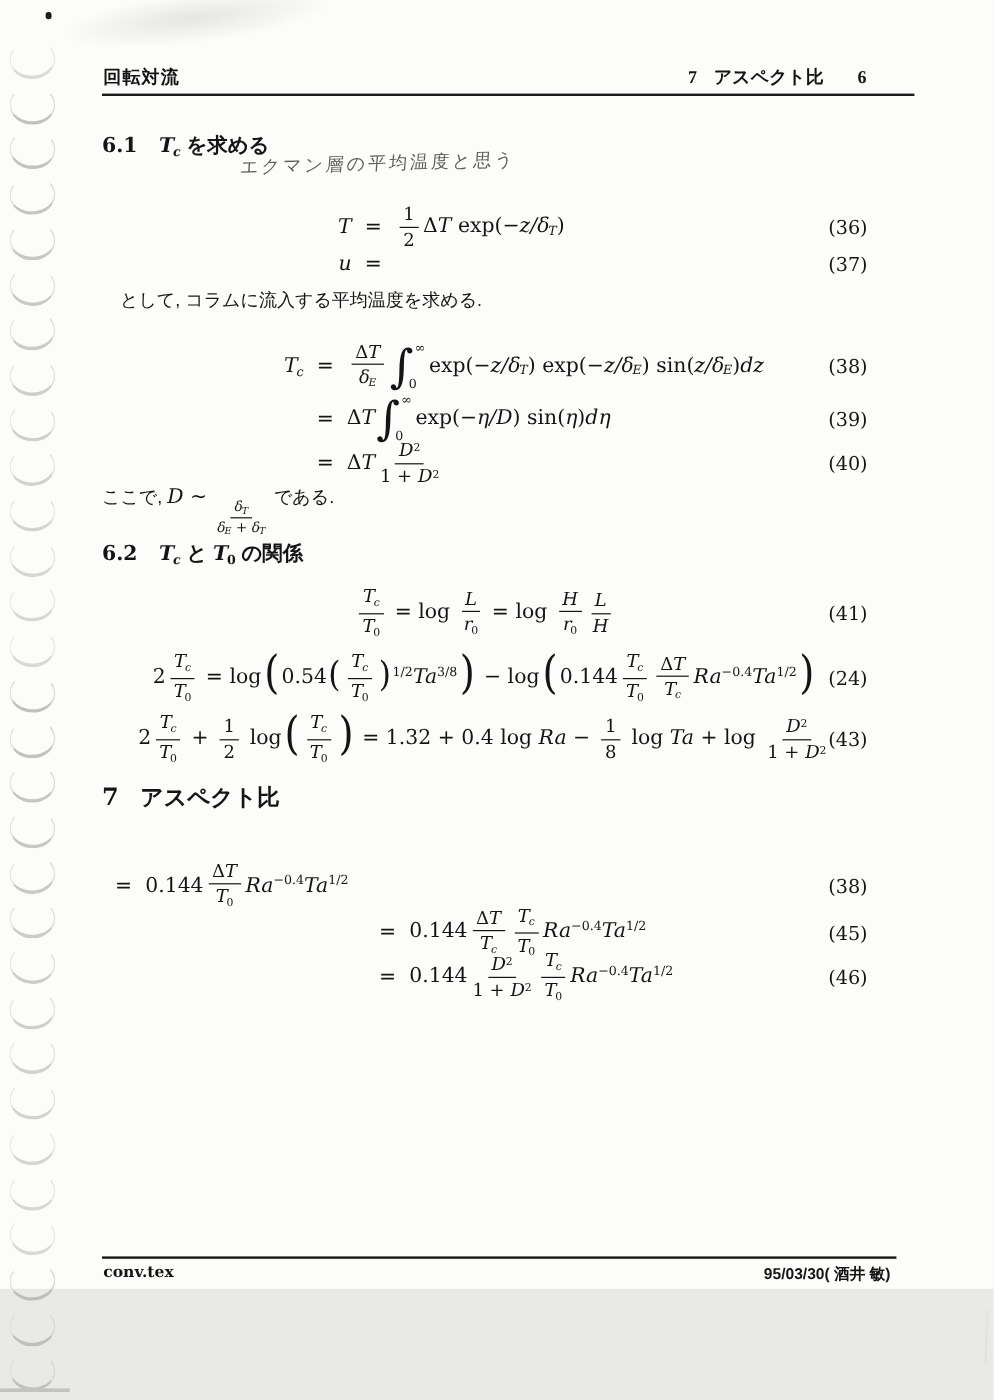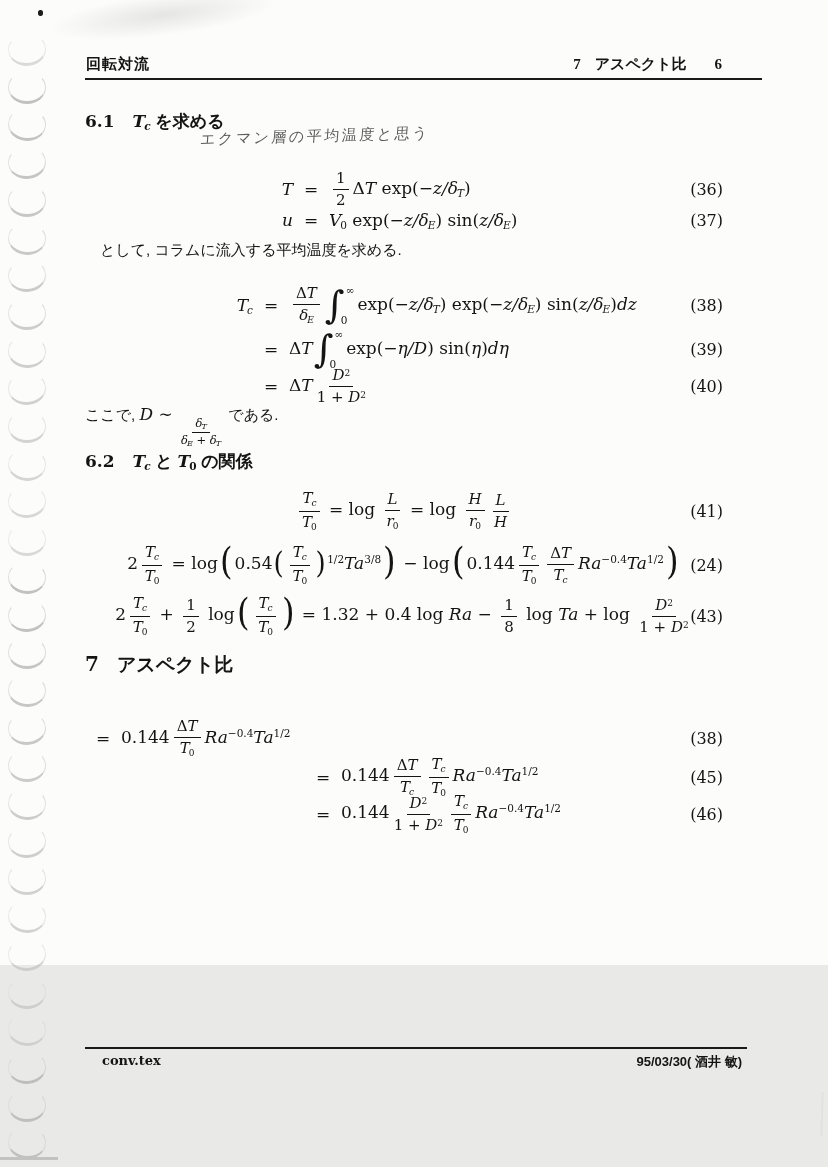--- a/index.html
+++ b/index.html
@@ -1,38 +1,38 @@
 <!DOCTYPE html>
 <html><head>
 <meta charset="utf-8">
 <style>
   html,body{margin:0;padding:0;}
   body{width:828px;height:1167px;overflow:hidden;background:#e9e9e7;}
-  .page{position:relative;width:828px;height:965px;background:#fcfcfa;color:#141414;}
+  .page{position:relative;width:828px;height:1074px;background:#fcfcfa;color:#141414;}
   .smudge{position:absolute;top:-6px;left:48px;width:230px;height:42px;
     background:radial-gradient(ellipse at center, rgba(170,170,168,.28), rgba(170,170,168,0) 70%);
     transform:rotate(-7deg);}
   .speck{position:absolute;top:10px;left:38px;width:5px;height:6px;background:#1c1c1c;border-radius:45%;}
   .hole{position:absolute;left:8px;width:36px;height:28px;border:2px solid transparent;
     border-bottom:3px solid #b9b9b7;border-left:1px solid #dcdcda;border-right:1px solid #d4d4d2;
     border-radius:50%;}
   .bl-mark{position:absolute;top:1157px;left:0;width:58px;height:3px;background:#c2c2c0;}
   .br-mark{position:absolute;top:1092px;right:5px;width:2px;height:44px;background:#e2e2e0;transform:rotate(2deg);}
 
   
   .hdr-left{position:absolute;top:55px;left:86px;font-family:"Liberation Sans",sans-serif;
     font-weight:bold;font-size:15px;letter-spacing:1px;}
   .hdr-right{position:absolute;top:55px;right:106px;font-family:"Liberation Sans",sans-serif;
     font-weight:bold;font-size:15px;display:flex;align-items:baseline;}
   .hdr-right .sec{margin-right:14px;font-family:"Liberation Serif",serif;}
   .hdr-right .pg{margin-left:28px;font-family:"Liberation Serif",serif;}
   .hdr-rule{position:absolute;top:78px;left:85px;width:677px;height:2px;background:#1a1a1a;}
   .ftr-rule{position:absolute;top:1047px;left:85px;width:662px;height:2px;background:#1a1a1a;}
   .ftr-left{position:absolute;top:1053px;left:86px;font-family:"DejaVu Serif",serif;
-    font-weight:bold;font-size:13px;margin-left:16px;}
+    font-weight:bold;font-size:13px;}
   .ftr-right{position:absolute;top:1053px;right:86px;font-family:"Liberation Sans",sans-serif;
     font-weight:bold;font-size:13px;}
 
   
   .content{position:absolute;left:85px;top:0;width:638px;height:100%;}
   .jtext{position:absolute;font-family:"Liberation Sans",sans-serif;font-size:15px;white-space:pre;}
   .annot{position:absolute;top:127px;left:115px;font-family:"Liberation Sans",sans-serif;
     font-size:15px;color:#3f3f3f;opacity:.85;letter-spacing:2.5px;
     transform:rotate(-1.6deg) skewX(-6deg);white-space:pre;}
 
@@ -135,21 +135,20 @@
 
     <div class="eqrow ba" style="top:170px;height:38px">
         <span class="lhs"><span class="mv">T</span></span>
         <span class="rel">=</span>
         <span class="rhs"><span class="fr"><span class="nm"><span class="mr">1</span></span><span class="dn"><span class="mr">2</span></span></span><span class="mr">Δ</span><span class="mv">T</span><span class="mr"> exp(</span><span class="mv">−z/δ</span><sub class="mv">T</sub><span class="mr">)</span></span>
         <span class="num">(36)</span>
       </div>
     <div class="eqrow ba" style="top:205px;height:30px">
         <span class="lhs"><span class="mv">u</span></span>
         <span class="rel">=</span>
-        <span class="rhs"><span class="mv">V</span><sub class="mr">0</sub><span class="mr"> exp(</span><span class="mv">−z/δ</span><sub class="mv">E</sub><span class="mr">)</span><span class="mr"> sin(</span><span class="mv">z/δ</span><sub class="mv">E</sub><span class="mr">)</span></span>
         <span class="num">(37)</span>
       </div>
 
     <div class="jtext" style="top:241px;left:15px">として, コラムに流入する平均温度を求める.</div>
 
     <div class="eqrow bb" style="top:281px;height:48px">
         <span class="lhs"><span class="mv">T</span><sub class="mv">c</sub></span>
         <span class="rel">=</span>
         <span class="rhs"><span class="fr"><span class="nm"><span class="mr">Δ</span><span class="mv">T</span></span><span class="dn"><span class="mv">δ</span><sub class="mv">E</sub></span></span><span class="intw"><span class="ig">∫</span><span class="il"><span class="ih">∞</span><span class="io">0</span></span></span><span class="mr">exp(</span><span class="mv">−z/δ</span><sub class="mv">T</sub><span class="mr">)</span><span class="mr"> exp(</span><span class="mv">−z/δ</span><sub class="mv">E</sub><span class="mr">)</span><span class="mr"> sin(</span><span class="mv">z/δ</span><sub class="mv">E</sub><span class="mr">)</span><span class="mv">dz</span></span>
         <span class="num">(38)</span>

